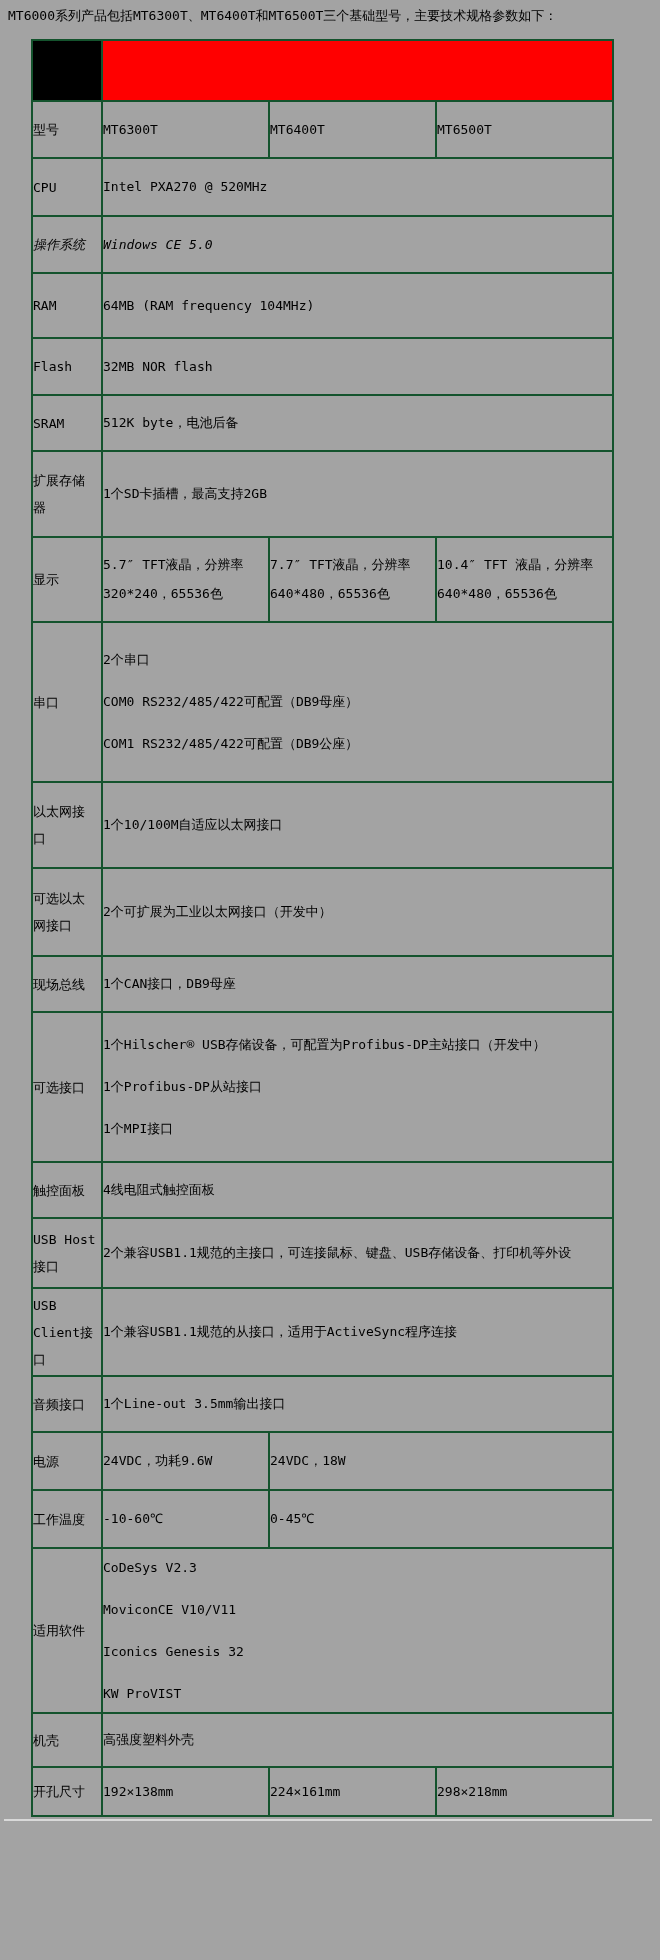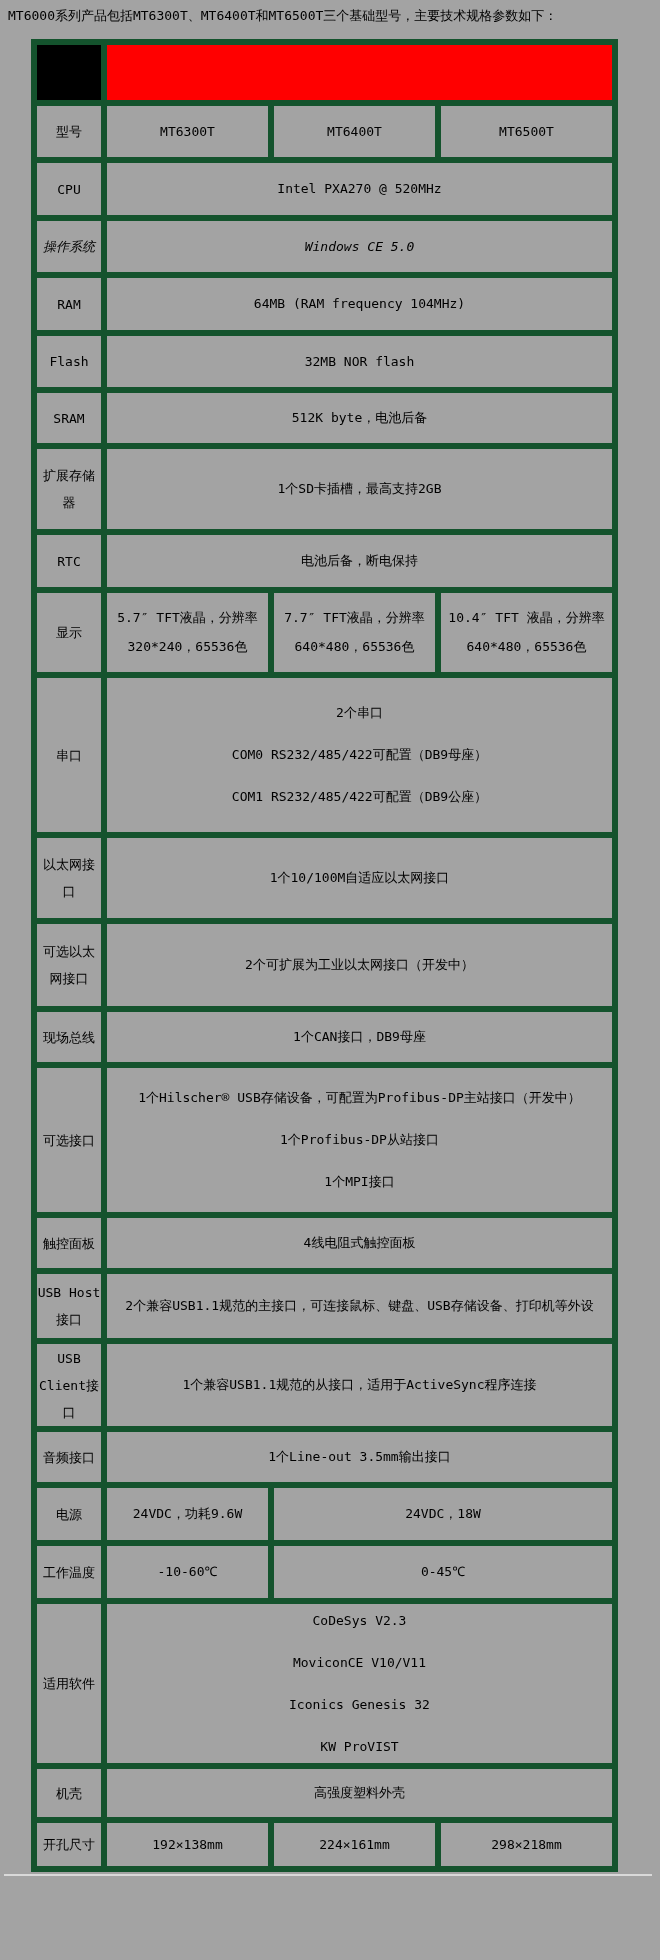--- a/index.html
+++ b/index.html
@@ -23,22 +23,21 @@
     line-height: 18px;
     white-space: nowrap;
   }
   table.spec {
     border-collapse: collapse;
     table-layout: fixed;
     margin: 14px 0 0 31px;
     width: 581px;
   }
   table.spec td {
-    border: 6px solid #14532d;
-    text-align: center;
+    border: 2px solid #14532d;
     vertical-align: middle;
     padding: 0;
     overflow: hidden;
   }
   td.label-cell {
     font-size: 13px;
   }
   td.black-cell { background: #000000; }
   td.red-cell   { background: #ff0000; }
   .lbl-line { line-height: 27px; }
@@ -94,21 +93,21 @@
           </td>
         </tr>
         <tr style="height: 57px; font-style: italic;">
           <td class="label-cell">
             <div class="lbl-line">操作系统</div>
           </td>
           <td colspan="3" class="data-cell">
             <div class="cell-line">Windows CE 5.0</div>
           </td>
         </tr>
-        <tr style="height: 58px;">
+        <tr style="height: 65px;">
           <td class="label-cell">
             <div class="lbl-line">RAM</div>
           </td>
           <td colspan="3" class="data-cell">
             <div class="cell-line">64MB (RAM frequency 104MHz)</div>
           </td>
         </tr>
         <tr style="height: 57px;">
           <td class="label-cell">
             <div class="lbl-line">Flash</div>
@@ -125,28 +124,20 @@
             <div class="cell-line">512K byte，电池后备</div>
           </td>
         </tr>
         <tr style="height: 86px;">
           <td class="label-cell">
             <div class="lbl-line">扩展存储</div>
             <div class="lbl-line">器</div>
           </td>
           <td colspan="3" class="data-cell">
             <div class="cell-line">1个SD卡插槽，最高支持2GB</div>
-          </td>
-        </tr>
-        <tr style="height: 58px;">
-          <td class="label-cell">
-            <div class="lbl-line">RTC</div>
-          </td>
-          <td colspan="3" class="data-cell">
-            <div class="cell-line">电池后备，断电保持</div>
           </td>
         </tr>
         <tr class="disp" style="height: 85px;">
           <td class="label-cell">
             <div class="lbl-line">显示</div>
           </td>
           <td colspan="1" class="data-cell">
             <div class="cell-line">5.7″ TFT液晶，分辨率</div>
             <div class="cell-line">320*240，65536色</div>
           </td>

